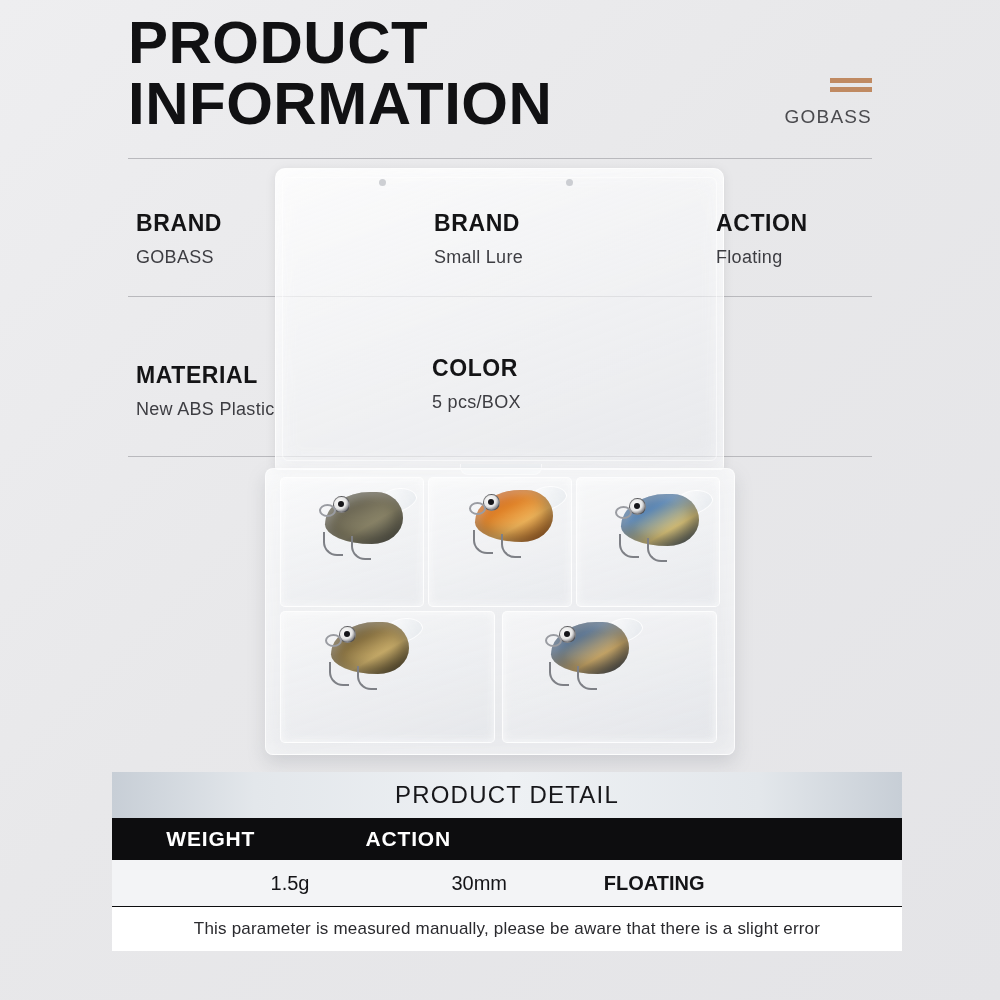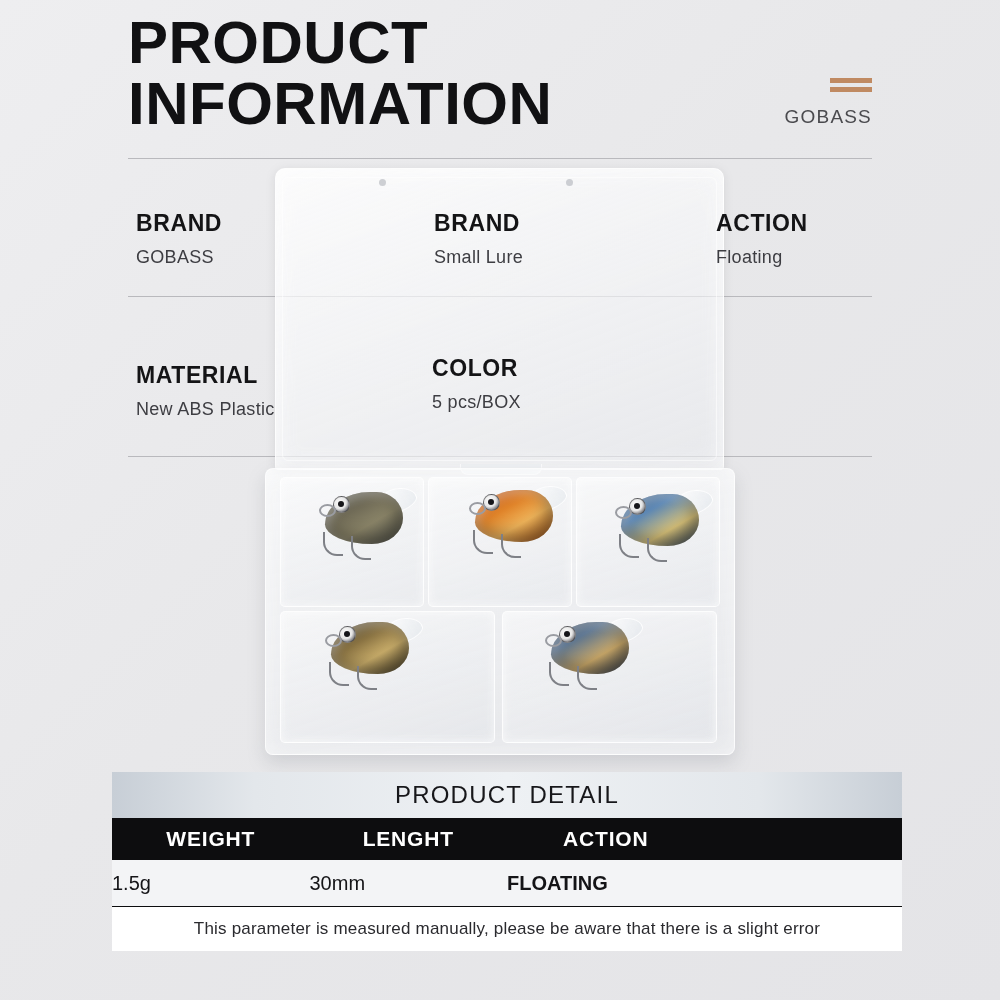--- a/index.html
+++ b/index.html
@@ -279,21 +279,21 @@
   }
   .detail-row {
     height: 46px;
     background: #f3f4f6;
     display: grid;
     grid-template-columns: 1fr 1fr 1fr 1fr;
     align-items: center;
     border-bottom: 1px solid #0d0d0f;
   }
   .detail-row div {
-    text-align: left;
+    text-align: right;
     font-size: 20px;
     color: #141417;
   }
   .detail-row div.bold {
     font-weight: bold;
   }
   .detail-note {
     height: 44px;
     background: #ffffff;
     display: flex;
@@ -401,21 +401,20 @@
   </div>
   <div class="spec spec-color">
     <div class="spec-label">COLOR</div>
     <div class="spec-value">5 pcs/BOX</div>
   </div>
 
   <div class="detail">
     <div class="detail-title">PRODUCT DETAIL</div>
     <div class="detail-head">
       <div>WEIGHT</div>
-      <div>LENGHT</div>
       <div>ACTION</div>
     </div>
     <div class="detail-row">
       <div>1.5g</div>
       <div>30mm</div>
       <div class="bold">FLOATING</div>
     </div>
     <div class="detail-note">This parameter is measured manually, please be aware that there is a slight error</div>
   </div>
 

